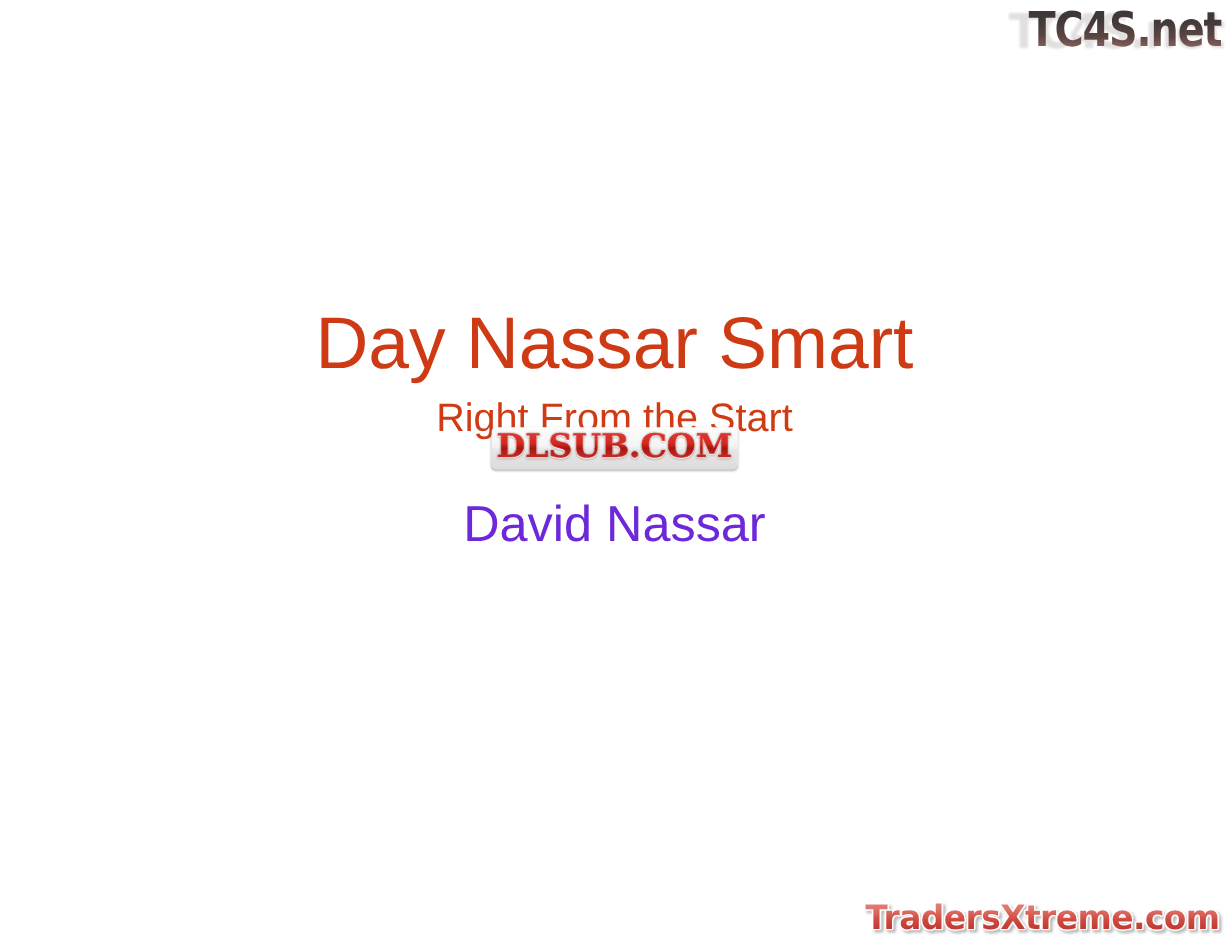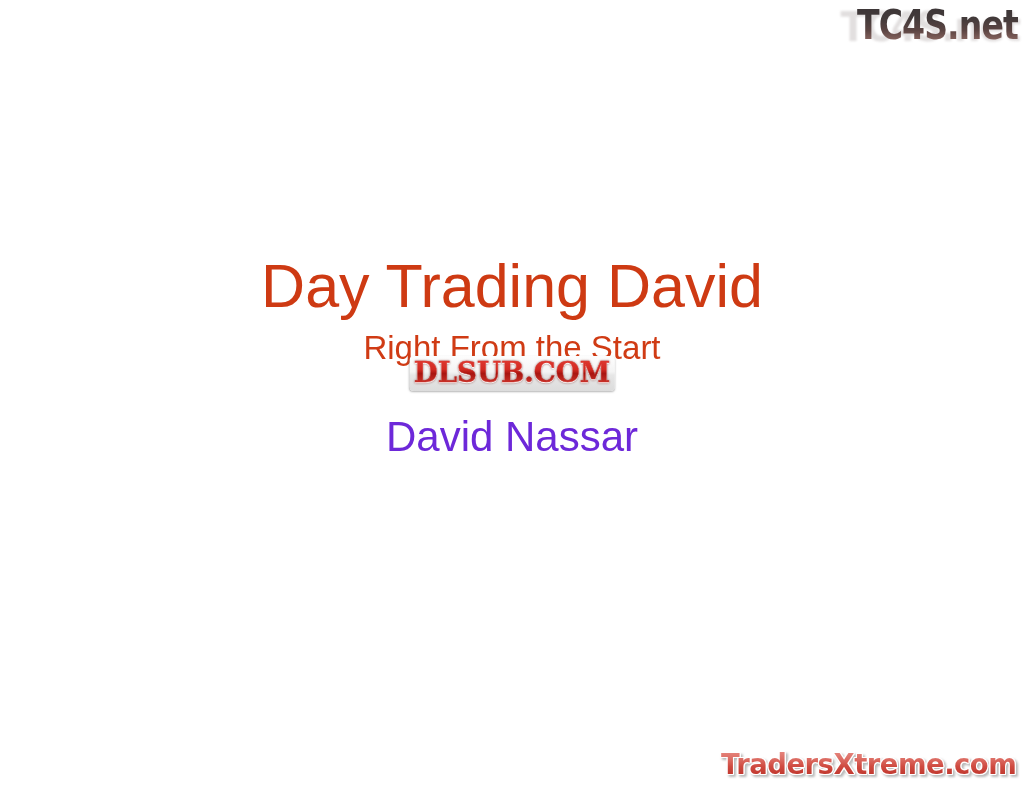--- a/index.html
+++ b/index.html
@@ -155,21 +155,21 @@
 </style>
 </head>
 <body>
 
 <div class="slide">
 
   <div class="tc4s-shadow">TC4S.net</div>
   <div class="tc4s-logo">TC4S.net</div>
 
   <div class="title-block">
-    <div class="main-title">Day Trading David</div>
+    <div class="main-title">Day Nassar Smart</div>
     <div class="sub-title">Right From the Start</div>
     <div class="author">David Nassar</div>
   </div>
 
   <div class="dlsub-wrap">
     <div class="dlsub-text">DLSUB.COM</div>
   </div>
 
   <div class="tx-wrap">
     <span class="tx-text">TradersXtreme.com</span>

